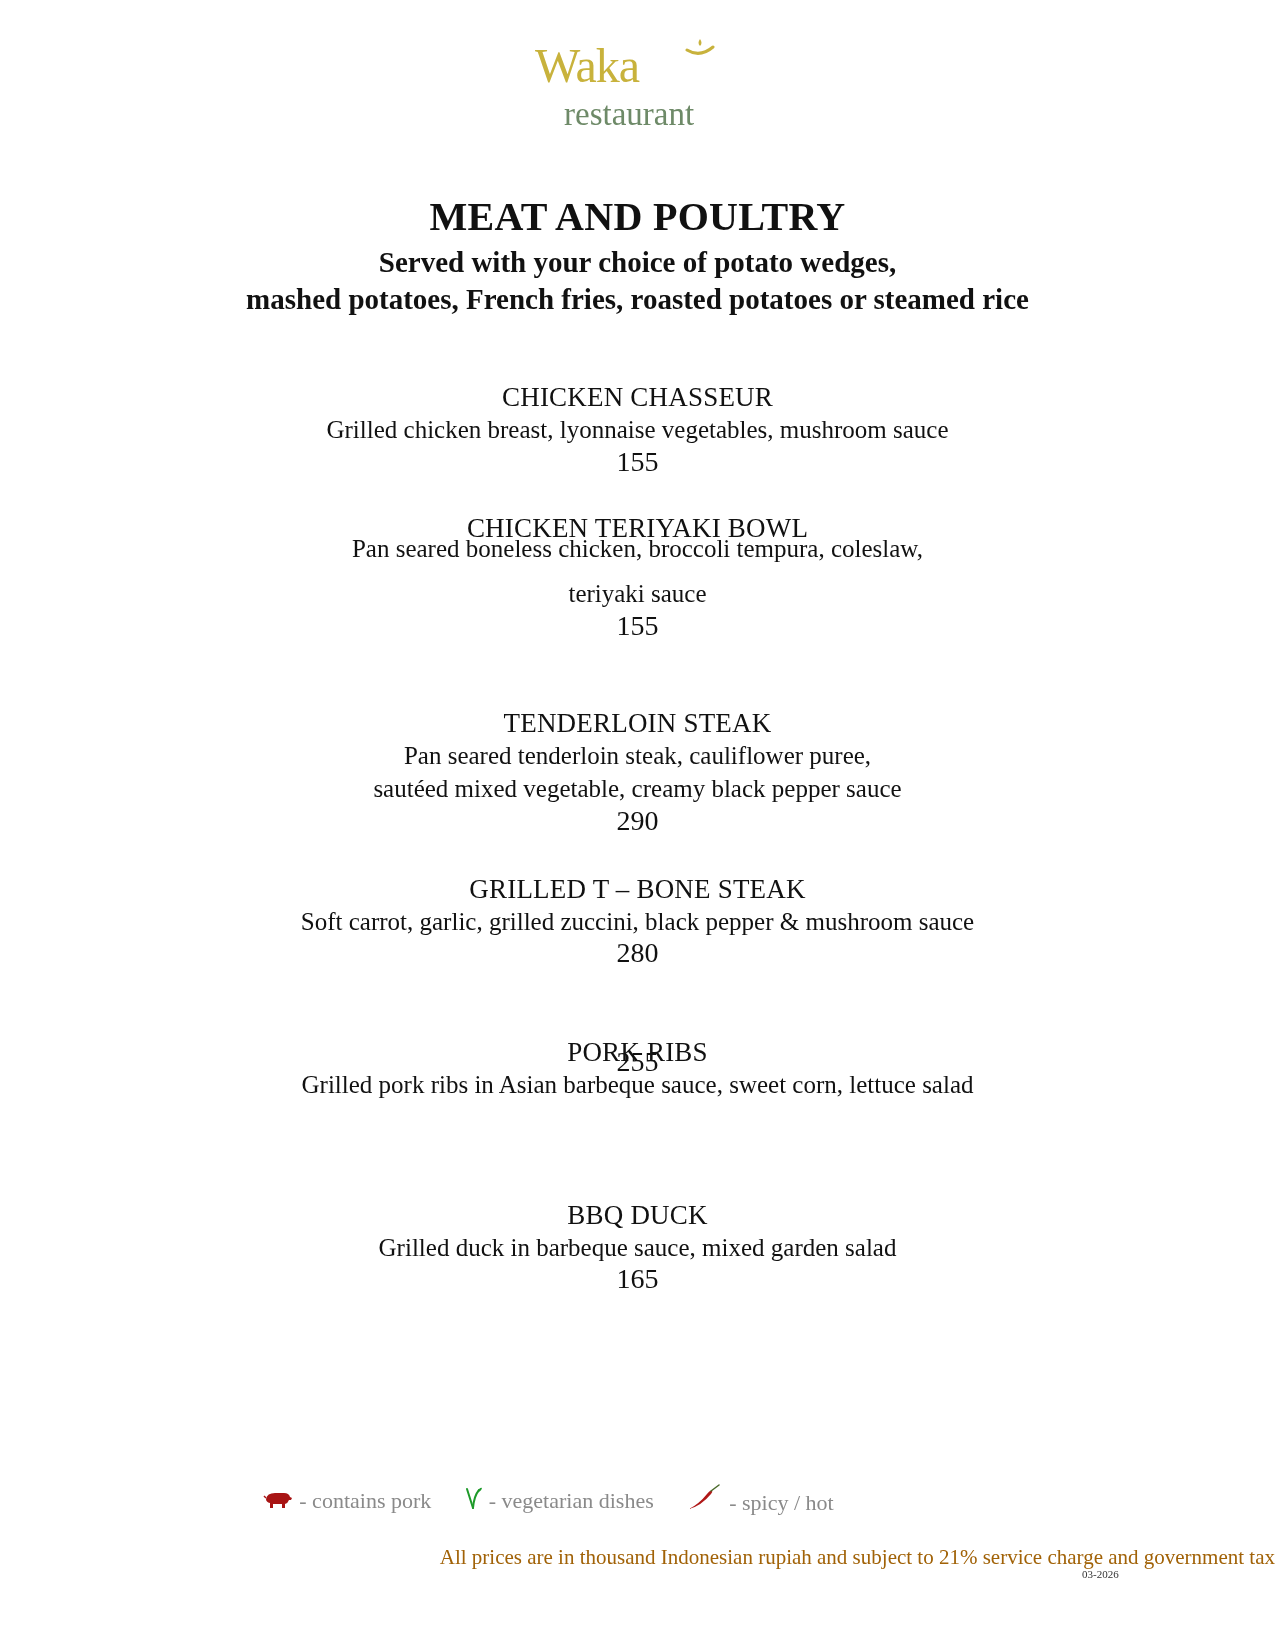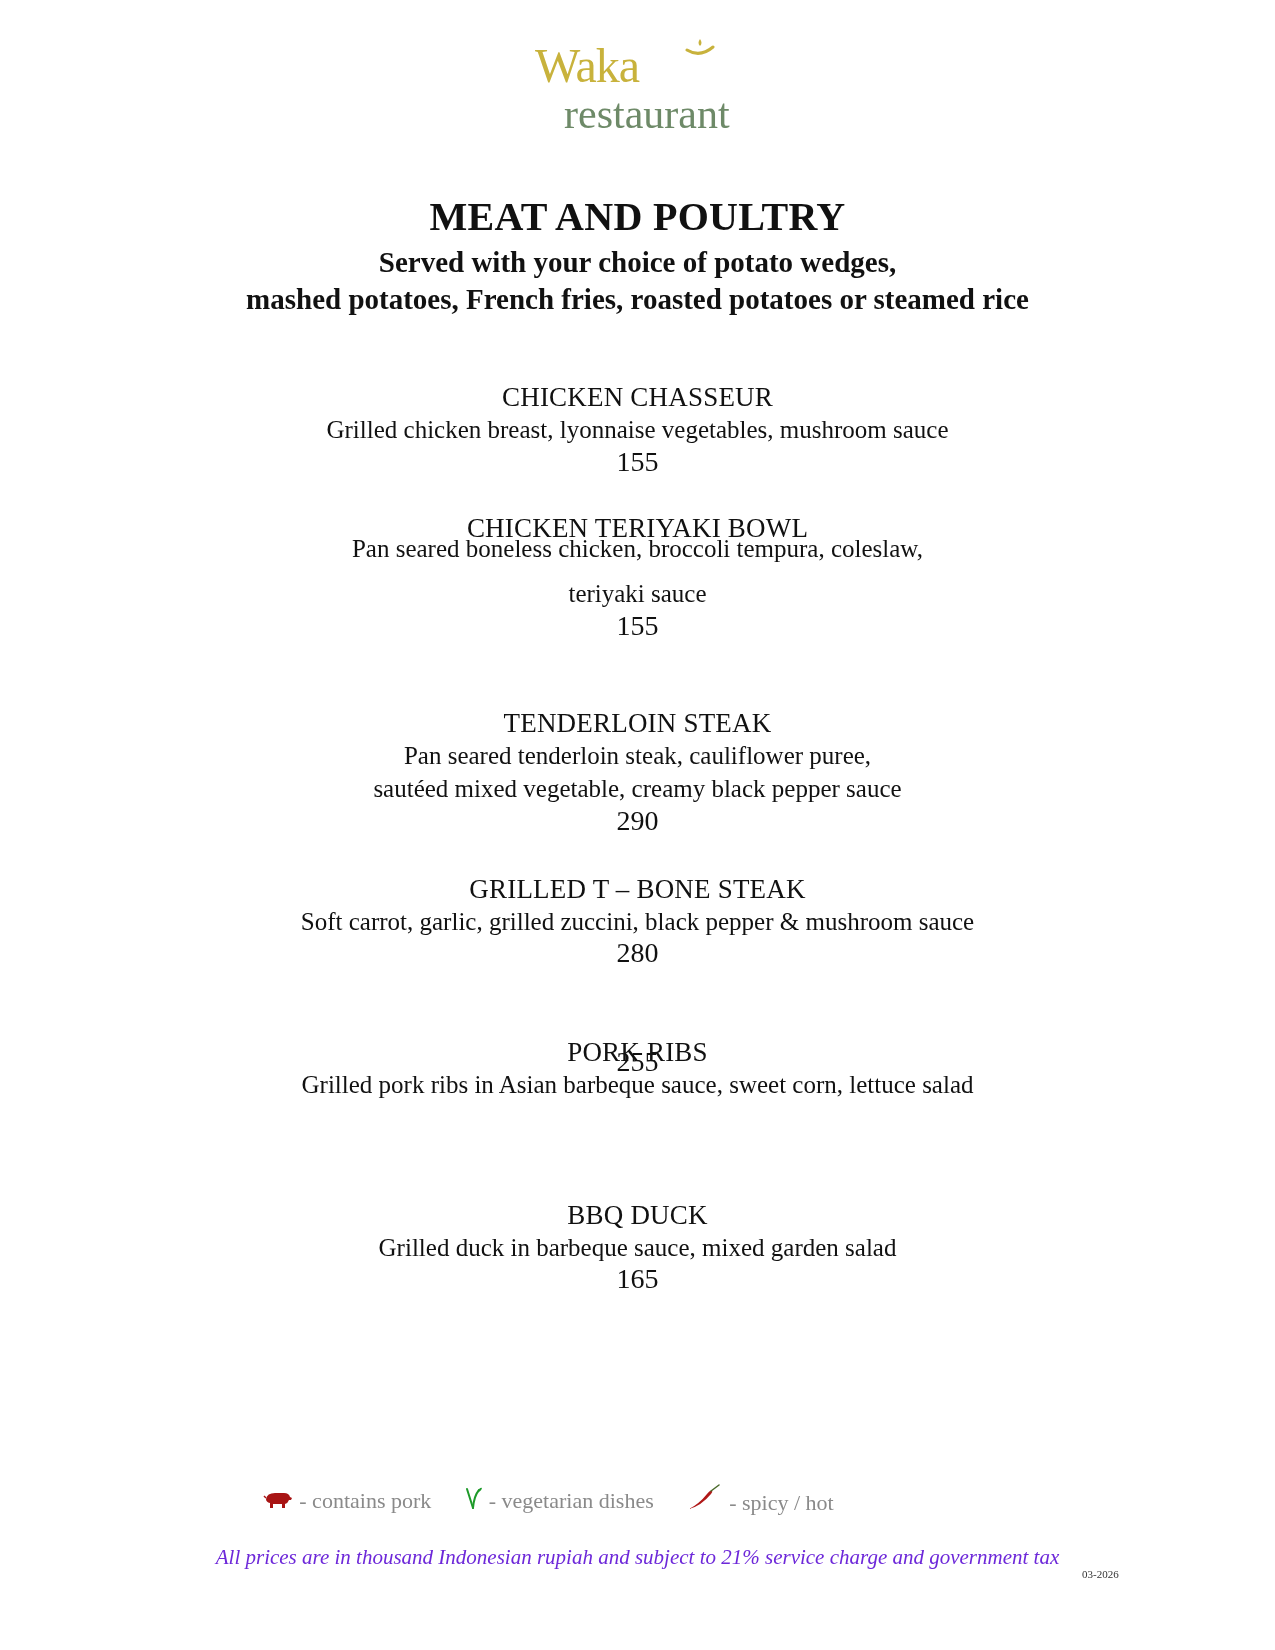--- a/index.html
+++ b/index.html
@@ -40,21 +40,21 @@
       left: 148px;
       top: 8px;
       width: 34px;
       height: 20px;
     }
     .logo-restaurant {
       position: absolute;
       left: 29px;
       top: 66px;
       font-family: "Liberation Serif", serif;
-      font-size: 42px;
+      font-size: 33px;
       line-height: 36px;
       color: #6e8a68;
       letter-spacing: 0px;
     }
 
     .page-title {
       top: 194px;
       font-size: 40px;
       font-weight: bold;
       line-height: 46px;
@@ -99,23 +99,23 @@
       vertical-align: middle;
     }
     .legend-item svg {
       vertical-align: -2px;
       margin-right: 6px;
     }
 
     .footnote {
       top: 1543px;
       font-size: 21px;
-      font-style: italic;
       line-height: 28px;
-      color: #6d28d9;
+      color: #a16207;
+      text-align: right;
     }
     .date-stamp {
       position: absolute;
       top: 1568px;
       left: 1082px;
       font-size: 11px;
       color: #333333;
     }
   </style>
 </head>

